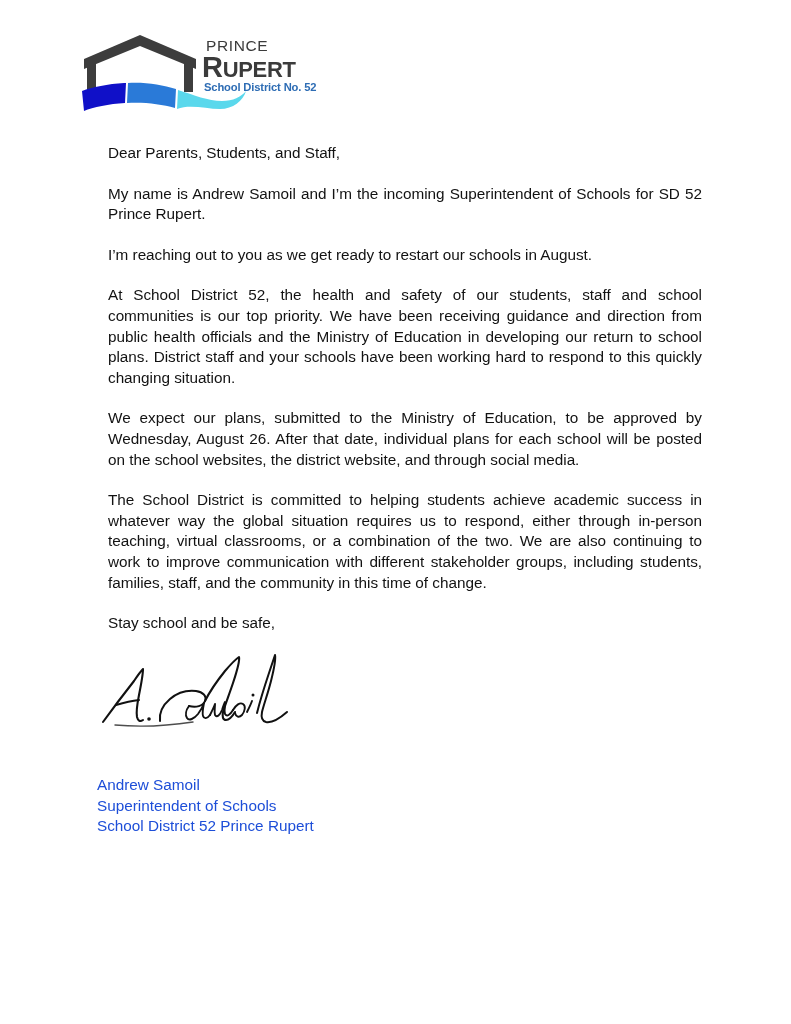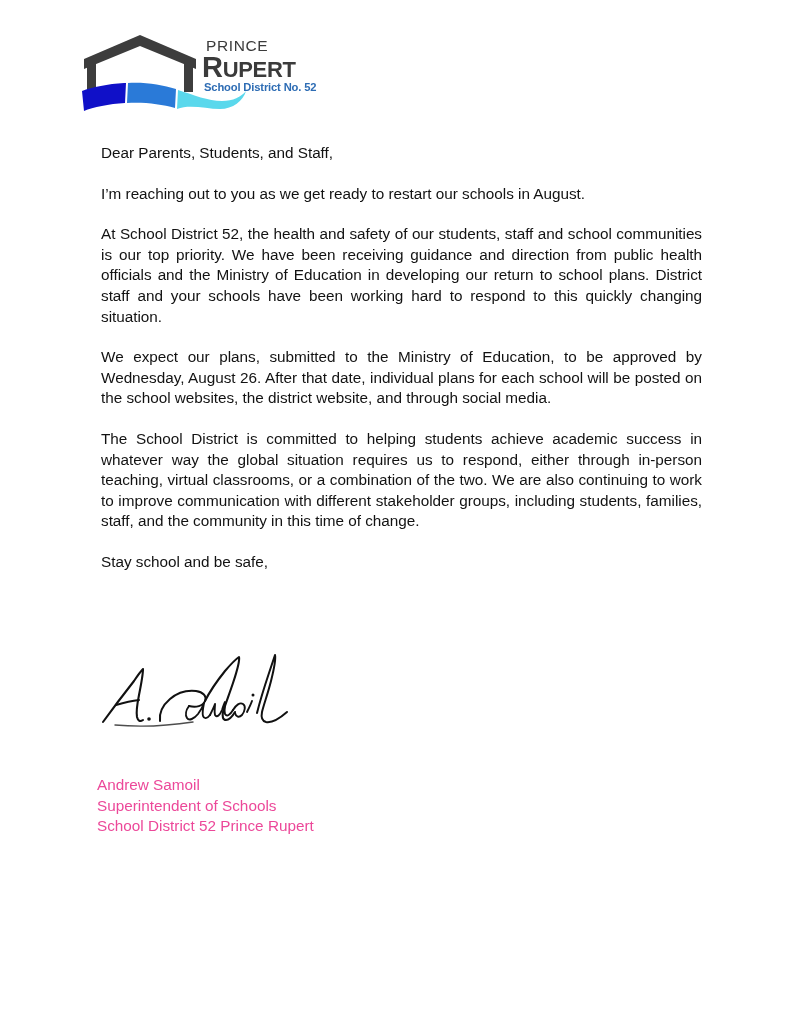--- a/index.html
+++ b/index.html
@@ -48,21 +48,21 @@
     position: absolute;
     left: 93px;
     top: 143px;
     width: 605px;
     font-size: 15.3px;
     line-height: 20.6px;
     color: #121212;
     letter-spacing: -0.02px;
   }
   .para {
-    margin: 0 0 20px 4px;
+    margin: 0 0 20px 11px;
     text-align: justify;
     text-justify: inter-word;
   }
   .para.no-justify { text-align: left; }
   .para:last-child { margin-bottom: 0; }
 
   
   .signature {
     position: absolute;
     left: 93px;
@@ -73,21 +73,21 @@
   .signature svg { display: block; }
 
   
   .closing-block {
     position: absolute;
     left: 93px;
     top: 775px;
     width: 420px;
     font-size: 15.3px;
     line-height: 20.6px;
-    color: #ec4899;
+    color: #1d4ed8;
   }
   .closing-line { display: block; white-space: pre; }
 
   
   .footer {
     position: absolute;
     left: 0;
     top: 944px;
     width: 791px;
     height: 46px;
@@ -148,20 +148,21 @@
 
         <text x="128" y="18" font-family="Liberation Sans, sans-serif" font-size="15.5" font-weight="normal" letter-spacing="0.6" fill="#3b3b3b">PRINCE</text>
         <text x="124" y="44" font-family="Liberation Sans, sans-serif" font-size="29" font-weight="bold" letter-spacing="-0.3" fill="#3b3b3b">R<tspan font-size="22" dy="0">UPERT</tspan></text>
         <text x="126" y="58" font-family="Liberation Sans, sans-serif" font-size="11.2" font-weight="bold" letter-spacing="-0.15" fill="#2d6cb4">School District No. 52</text>
       </svg>
     </div>
   </div>
 
   <div class="letter-body">
     <p class="para no-justify">Dear Parents, Students, and Staff,</p>
+    <p class="para">My name is Andrew Samoil and I’m the incoming Superintendent of Schools for SD 52 Prince Rupert.</p>
     <p class="para no-justify">I’m reaching out to you as we get ready to restart our schools in August.</p>
     <p class="para">At School District 52, the health and safety of our students, staff and school communities is our top priority.  We have been receiving guidance and direction from public health officials and the Ministry of Education in developing our return to school plans.  District staff and your schools have been working hard to respond to this quickly changing situation.</p>
     <p class="para">We expect our plans, submitted to the Ministry of Education, to be approved by Wednesday, August 26.  After that date, individual plans for each school will be posted on the school websites, the district website, and through social media.</p>
     <p class="para">The School District is committed to helping students achieve academic success in whatever way the global situation requires us to respond, either through in-person teaching, virtual classrooms, or a combination of the two. We are also continuing to work to improve communication with different stakeholder groups, including students, families, staff, and the community in this time of change.</p>
     <p class="para no-justify">Stay school and be safe,</p>
   </div>
 
   <div class="signature" aria-label="A. Samoil">
     <svg width="200" height="82" viewBox="0 0 200 82" xmlns="http://www.w3.org/2000/svg" fill="none" stroke="#111111" stroke-linecap="round" stroke-linejoin="round">
 

